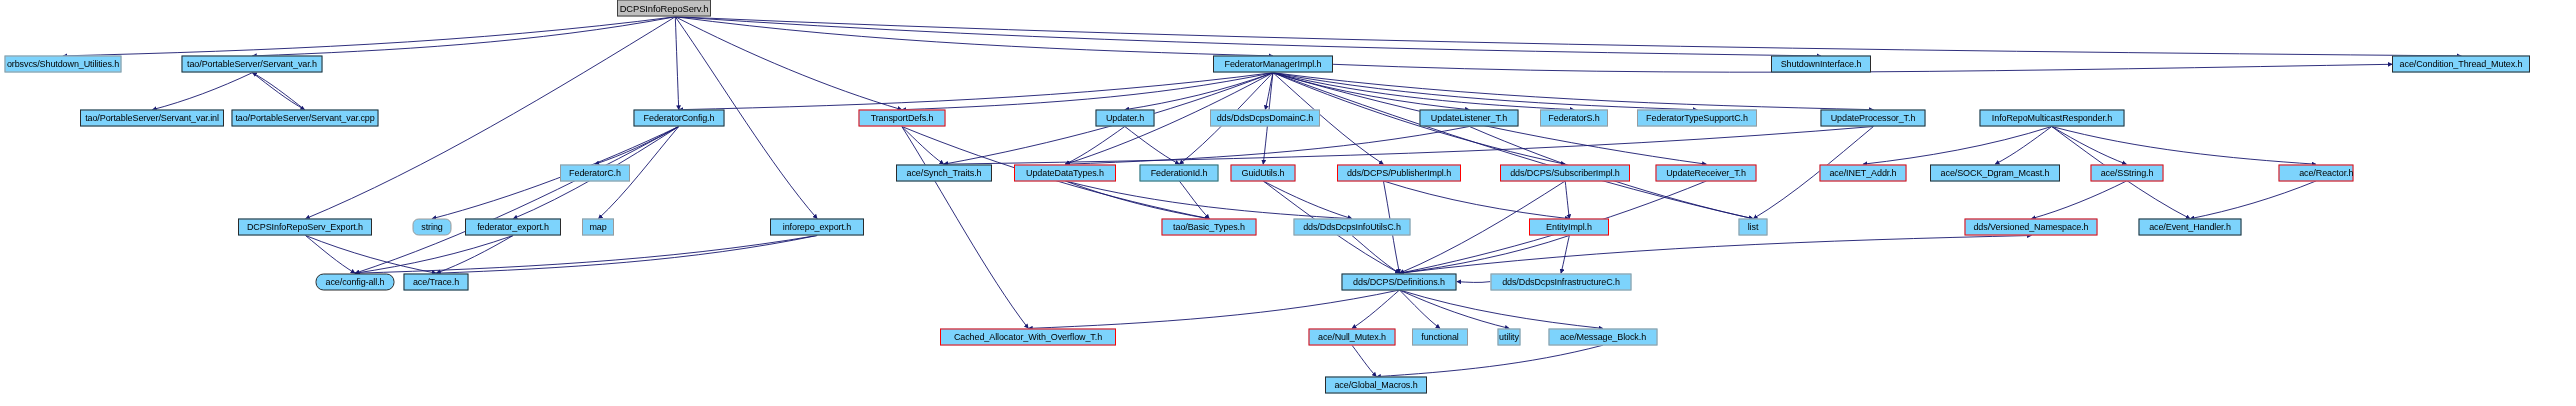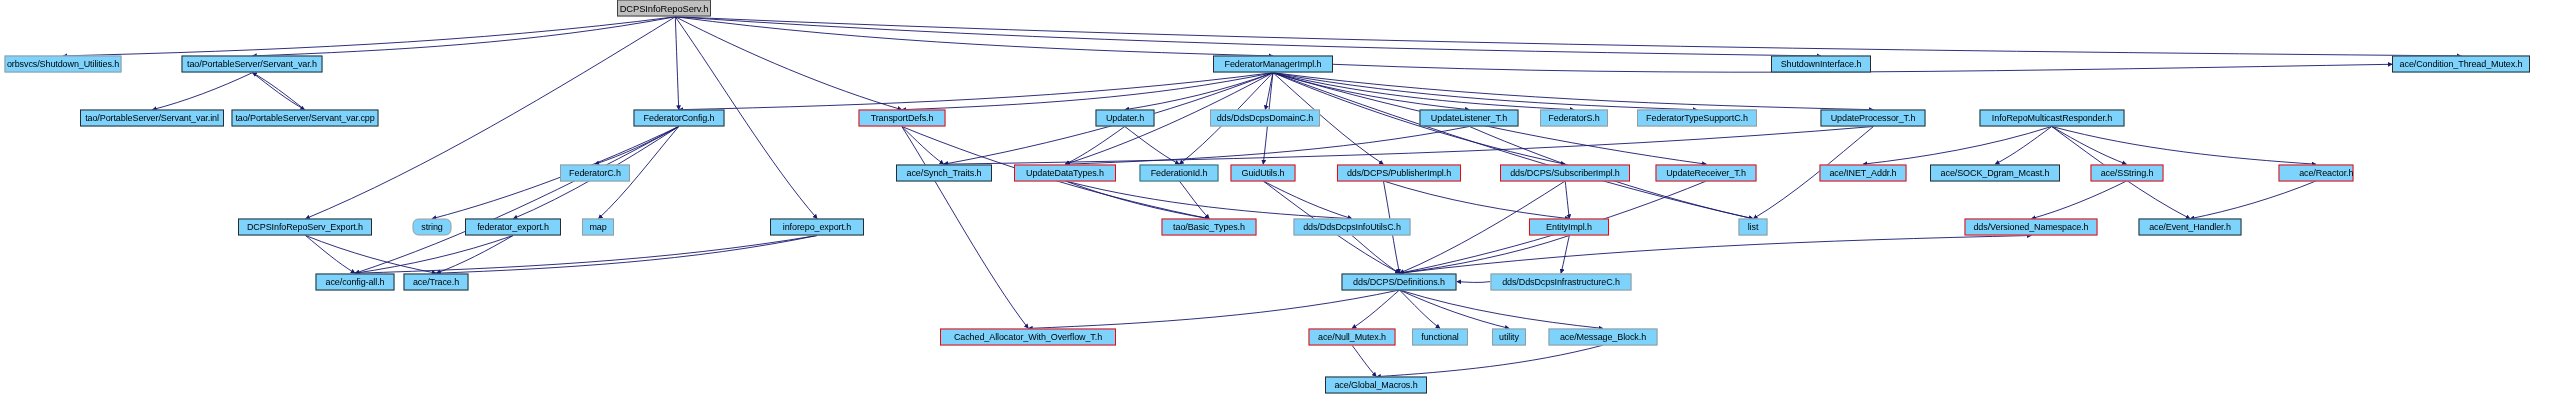--- a/index.html
+++ b/index.html
@@ -241,42 +241,42 @@
     </div>
     <div class="node grey" style="left: 1753px; top: 227px; width: 29px;">
       <span>list</span>
     </div>
     <div class="node red" style="left: 2031px; top: 227px; width: 133px;">
       <span>dds/Versioned_Namespace.h</span>
     </div>
     <div class="node dark" style="left: 2190px; top: 227px; width: 103px;">
       <span>ace/Event_Handler.h</span>
     </div>
-    <div class="node dark" style="left: 355px; top: 282px; width: 79px;">
+    <div class="node dark" style="left: 355px; top: 282px; width: 79px; border-radius: 8px;">
       <span>ace/config-all.h</span>
     </div>
     <div class="node dark" style="left: 436px; top: 282px; width: 65px;">
       <span>ace/Trace.h</span>
     </div>
     <div class="node dark" style="left: 1399px; top: 282px; width: 115px;">
       <span>dds/DCPS/Definitions.h</span>
     </div>
     <div class="node grey" style="left: 1561px; top: 282px; width: 141px;">
       <span>dds/DdsDcpsInfrastructureC.h</span>
     </div>
     <div class="node red" style="left: 1028px; top: 337px; width: 176px;">
       <span>Cached_Allocator_With_Overflow_T.h</span>
     </div>
     <div class="node red" style="left: 1352px; top: 337px; width: 87px;">
       <span>ace/Null_Mutex.h</span>
     </div>
     <div class="node grey" style="left: 1440px; top: 337px; width: 56px;">
       <span>functional</span>
     </div>
-    <div class="node grey" style="left: 1509px; top: 337px; width: 34px;">
+    <div class="node grey" style="left: 1509px; top: 337px; width: 23px;">
       <span>utility</span>
     </div>
     <div class="node grey" style="left: 1603px; top: 337px; width: 109px;">
       <span>ace/Message_Block.h</span>
     </div>
     <div class="node dark" style="left: 1376px; top: 385px; width: 102px;">
       <span>ace/Global_Macros.h</span>
     </div>
   </div>
 

